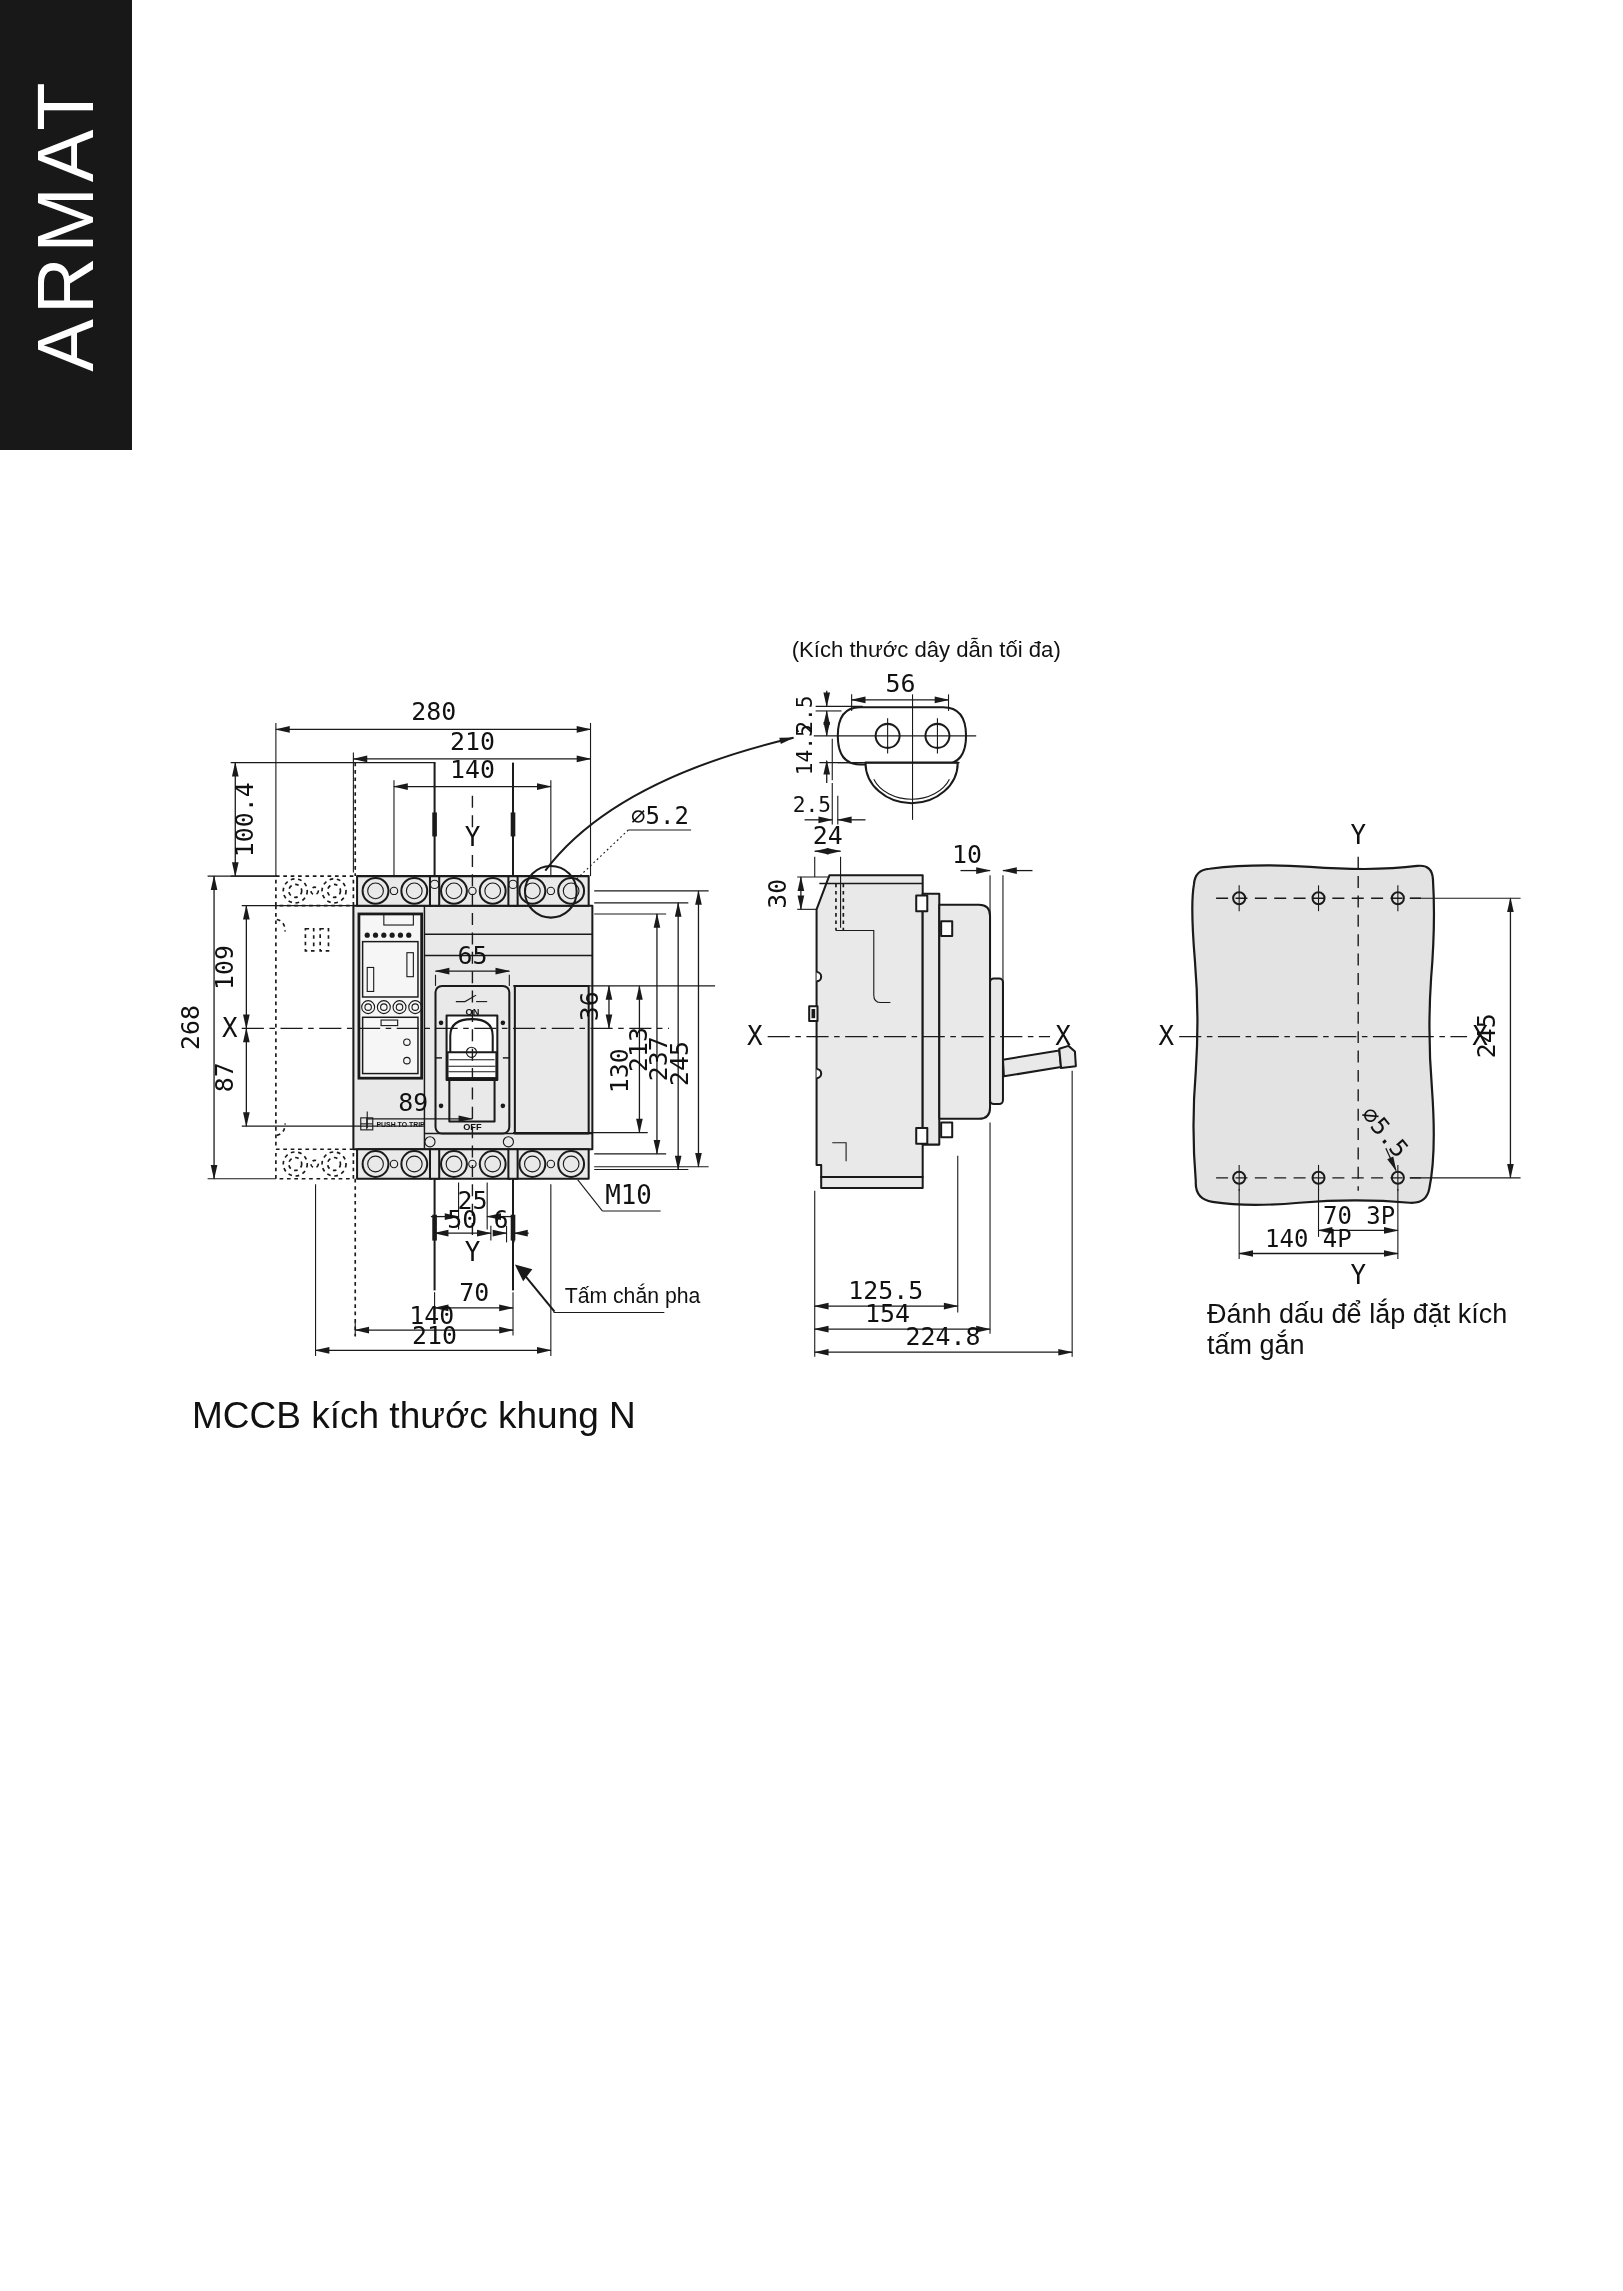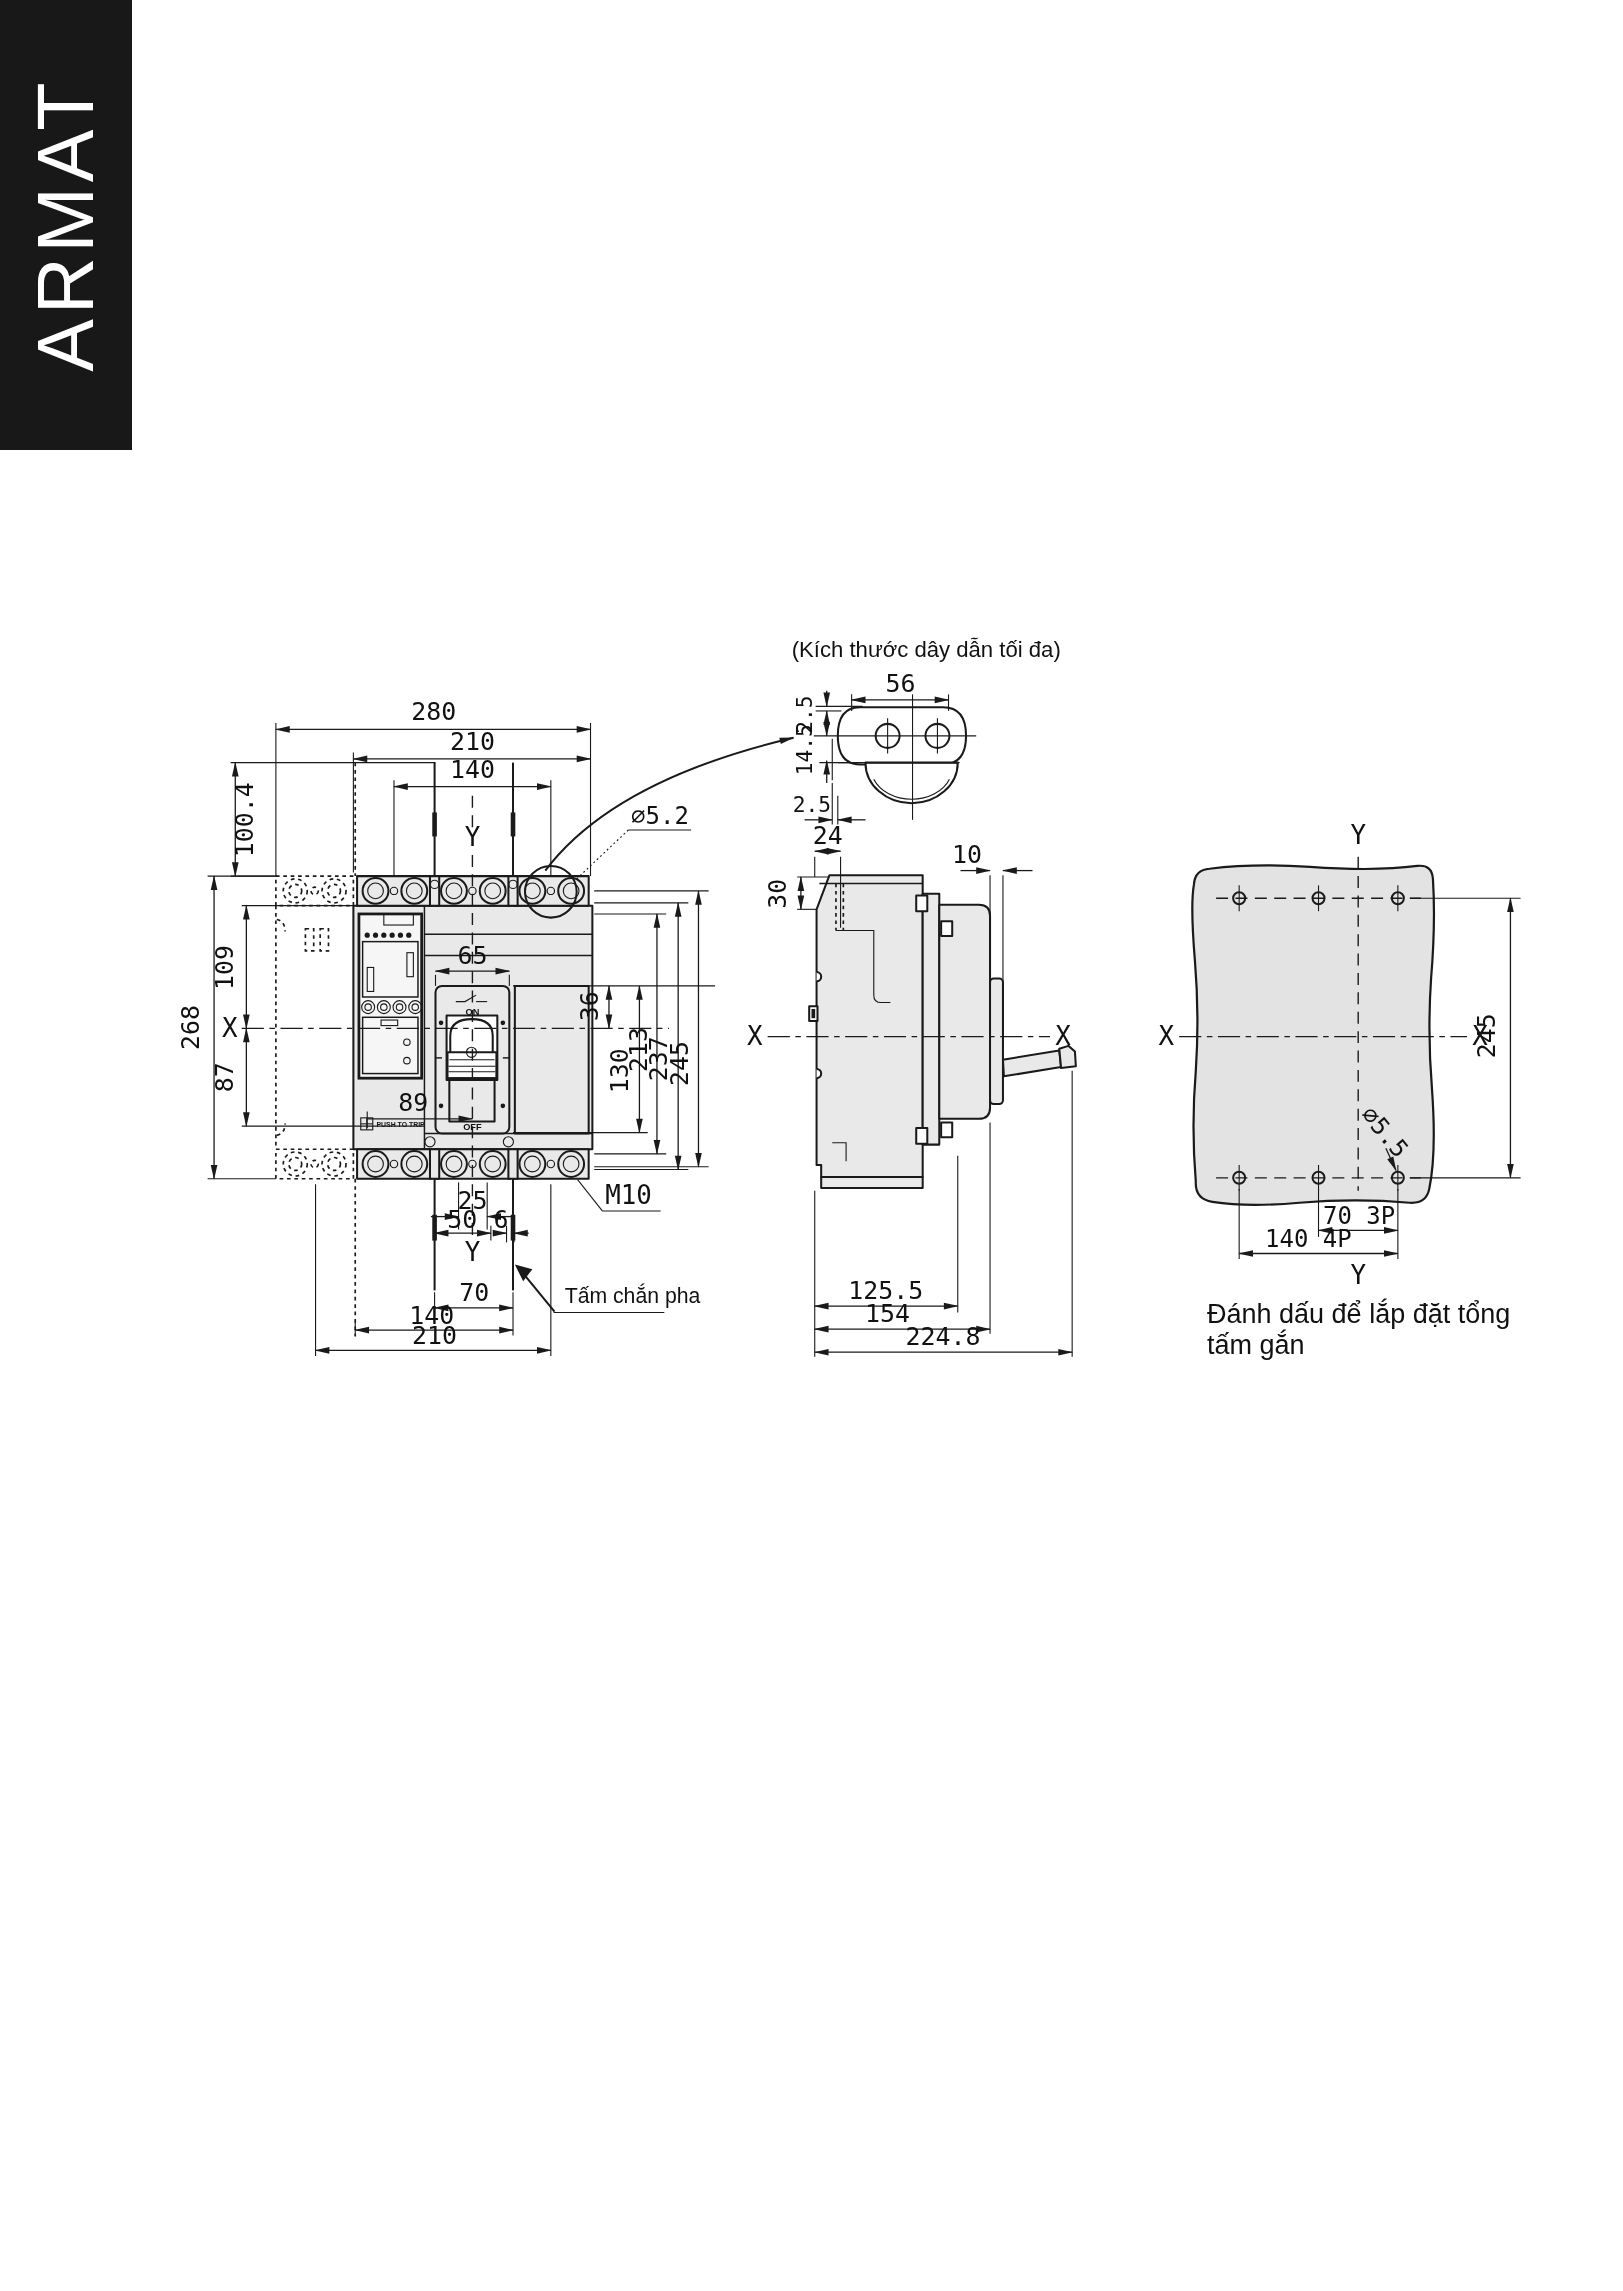--- a/index.html
+++ b/index.html
@@ -41,22 +41,23 @@
 </style>
 </head>
 <body>
 
 <div id="page">
 
   <div id="logo-bar">
     <span id="logo-text">ARMAT</span>
   </div>
 
+  <div id="front-caption">MCCB kích thước khung N</div>
   <div id="plate-caption">
-    <span>Đánh dấu để lắp đặt tổng</span><br>
+    <span>Đánh dấu để lắp đặt kích</span><br>
     <span>tấm gắn</span>
   </div>
 
   <svg width="1623" height="2292" viewBox="0 0 1759 2483">
     <defs>
       <marker id="ar" markerUnits="userSpaceOnUse" markerWidth="18" markerHeight="10" viewBox="0 0 18 10" refX="17" refY="5" orient="auto-start-reverse">
         <path d="M18,5 L2,1.4 L2,8.6 Z" fill="#1a1a1a"></path>
       </marker>
     </defs>
 

